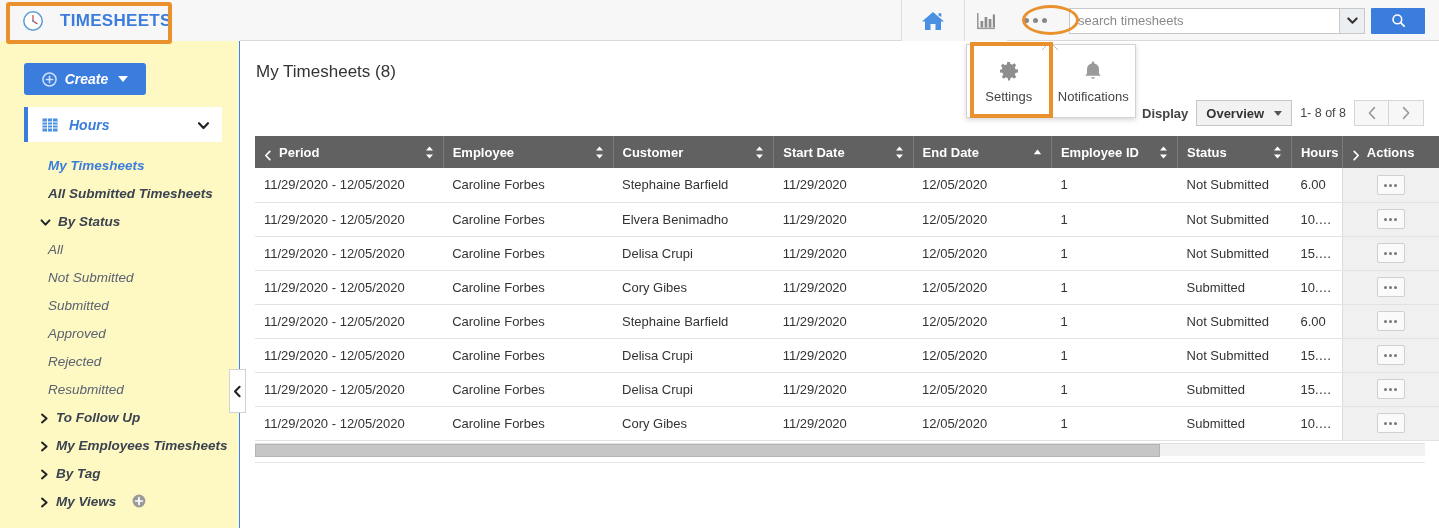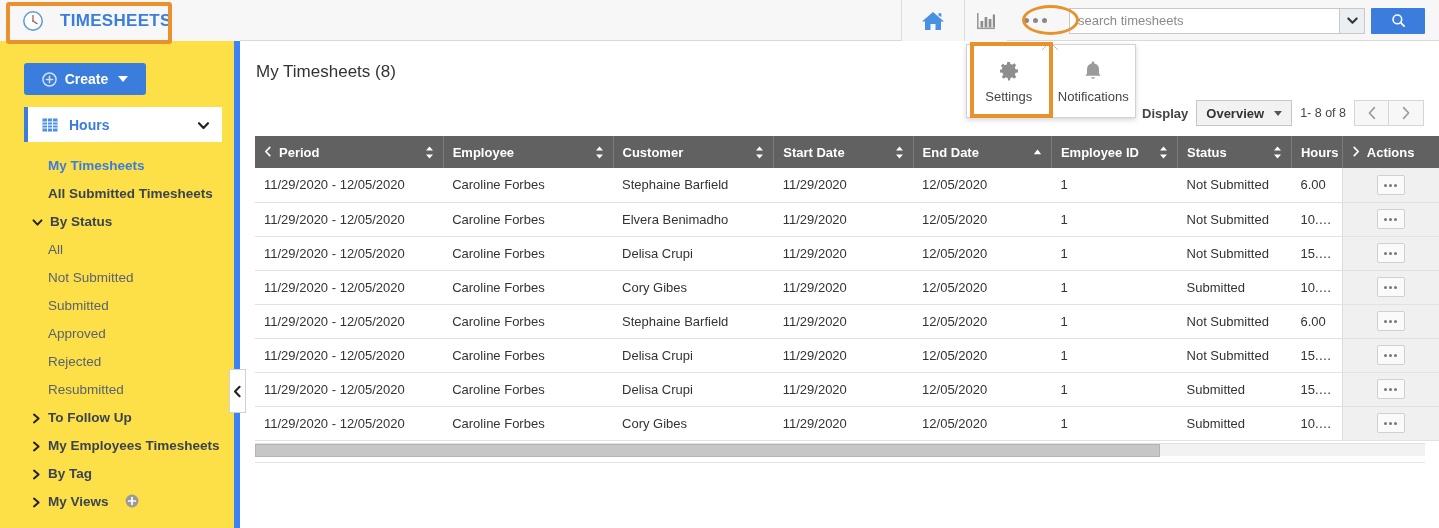--- a/index.html
+++ b/index.html
@@ -95,21 +95,21 @@
   .popup-item {
     flex: 1; display:flex; flex-direction: column; align-items:center; justify-content:center;
     gap: 6px; cursor:pointer; font-size: 13px; color: #444;
   }
   .popup-item + .popup-item { border-left: 1px solid #22c55e; }
   .gear-ico, .bell-ico { width: 24px; height: 24px; display:block; }
 
   
   .sidebar {
     position: absolute; left: 0; top: 41px; width: 240px; height: 487px;
-    background: #fde047; border-right: 6px solid #3b82f6;
+    background: #fef9c3; border-right: 1px solid #3b82f6; font-style: italic;
   }
   .create-btn {
     position: absolute; left: 24px; top: 22px; width: 122px; height: 32px;
     background: #3b7ddd; border-radius: 3px; color: #fff;
     display:flex; align-items:center; justify-content:center; gap: 8px;
     font-size: 14px; font-weight: bold; cursor: pointer;
   }
   .plus-ico { width: 15px; height: 15px; display:block; }
   .create-caret { width: 0; height: 0; border-left: 5px solid transparent;
     border-right: 5px solid transparent; border-top: 6px solid #fff; margin-left: 2px; }
@@ -123,21 +123,21 @@
   .lists-label { color: #3b7ddd; font-size: 14px; font-weight: bold; margin-left: 11px; }
   .lists-chev { position:absolute; right: 12px; top: 11px; width:13px; height:13px; }
 
   .nav { position: absolute; left: 0; top: 110px; width: 240px; }
   .nav-item {
     height: 28px; display: flex; align-items: center; font-size: 13.5px;
     cursor: pointer; color: #3c4350;
   }
   .nav-item.lvl1 { padding-left: 48px; font-weight: bold; text-align: center; }
   .nav-item.lvl1.active { color: #3b7ddd; }
-  .nav-item.group { padding-left: 32px; font-weight: bold; color: #3c4350; gap: 7px; }
+  .nav-item.group { padding-left: 40px; font-weight: bold; color: #3c4350; gap: 7px; }
   .nav-item.lvl2 { padding-left: 48px; font-weight: normal; color: #5a6271; }
   .chev-d { width: 11px; height: 11px; display:block; }
   .chev-r { width: 9px; height: 11px; display:block; }
   .plus-circle { width: 14px; height: 14px; display:block; margin-left: 9px; }
 
   .collapse-handle {
     position: absolute; left: 229px; top: 369px; width: 17px; height: 44px;
     background: #fff; border: 1px solid #cfd3d8;
     display:flex; align-items:center; justify-content:center; cursor: pointer; z-index: 12;
   }
@@ -172,21 +172,21 @@
   
   .table-wrap { position: absolute; left: 14px; top: 95px; width: 1184px; }
   table.grid { border-collapse: collapse; width: 1184px; table-layout: fixed; }
   table.grid thead th {
     background: #616161; color: #fff; font-size: 13px; font-weight: bold;
     height: 32px; text-align: left; padding: 0 9px;
     border-right: 1px solid #7b7b7b; white-space: nowrap;
   }
   table.grid thead th:last-child { border-right: none; }
   .th-inner { display:flex; align-items:center; justify-content:space-between; gap:6px; }
-  .th-left { display:flex; align-items:flex-start; gap: 7px; }
+  .th-left { display:flex; align-items:flex-end; gap: 7px; }
   .sort-ico { width: 9px; height: 13px; flex: none; display:block; }
   .lchev { width: 8px; height: 11px; display:block; }
 
   table.grid tbody td {
     height: 34px; font-size: 13px; color: #333; padding: 0 9px;
     border-bottom: 1px solid #e2e2e2; background: #fff; white-space: nowrap;
     overflow: hidden; text-overflow: ellipsis;
   }
   table.grid tbody tr td.actions-cell {
     background: #f0f0f0; border-bottom: 1px solid #e2e2e2;

